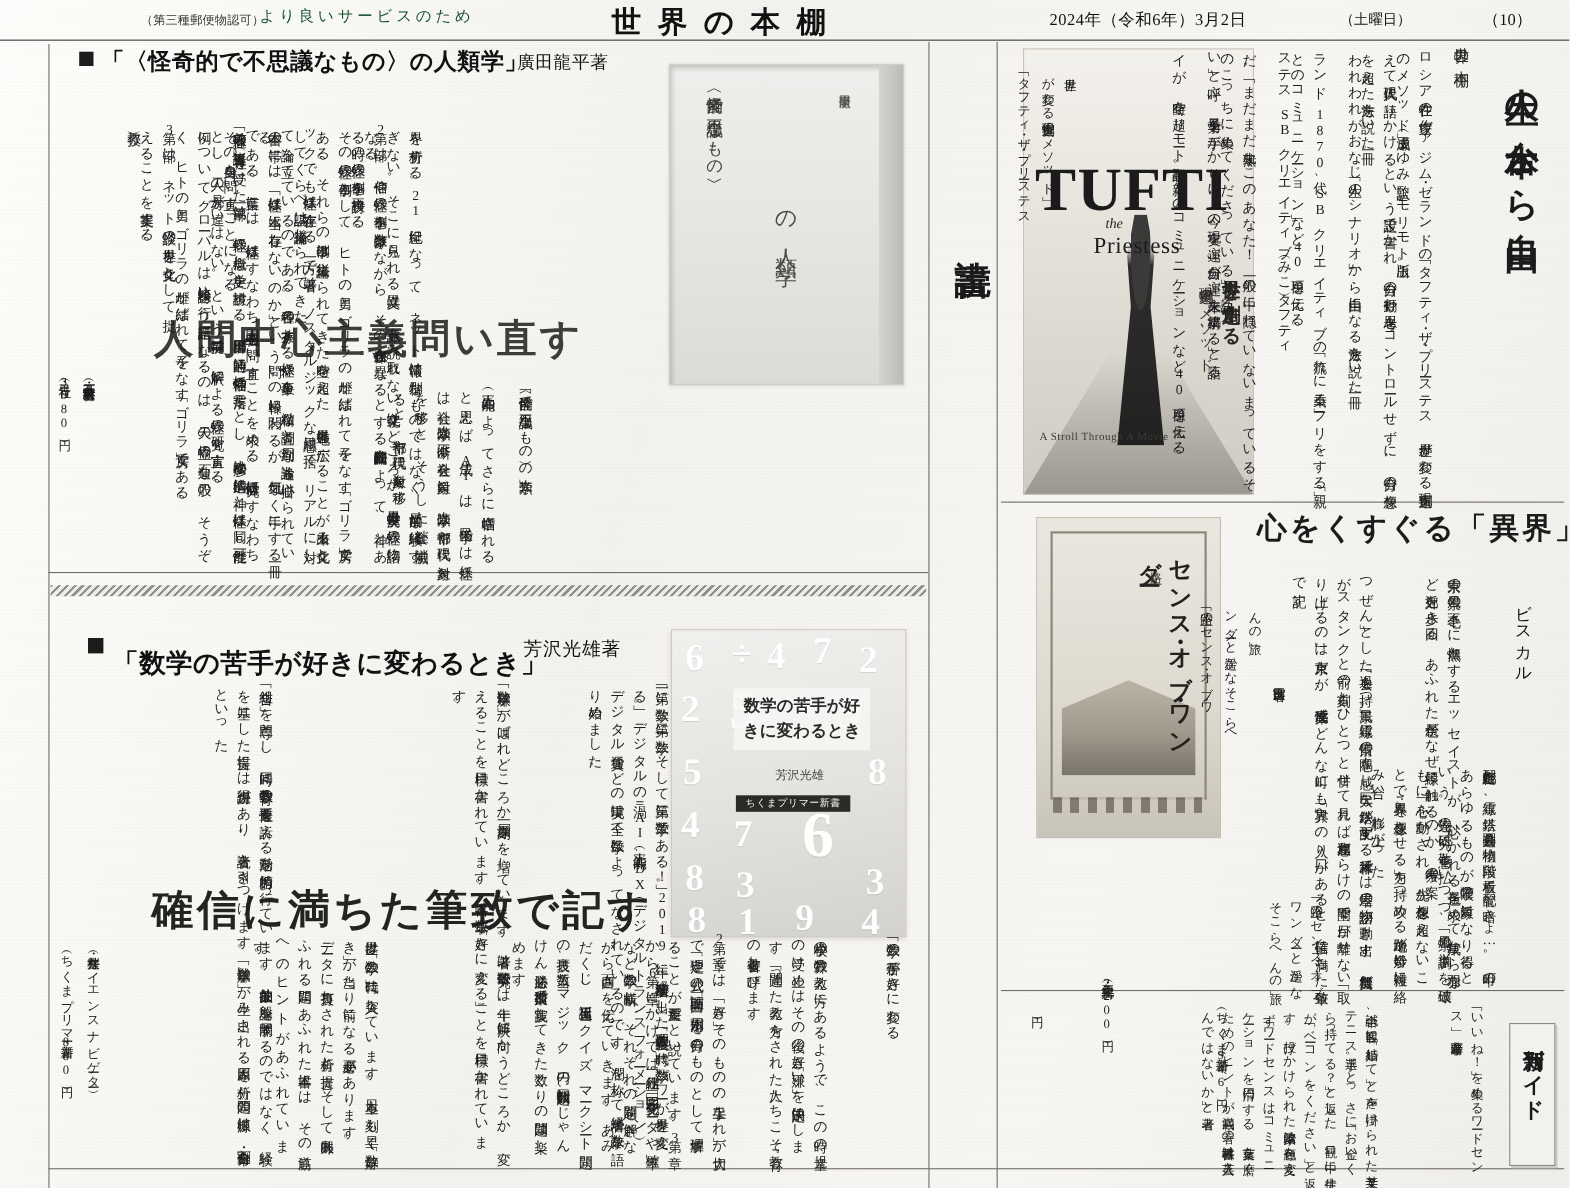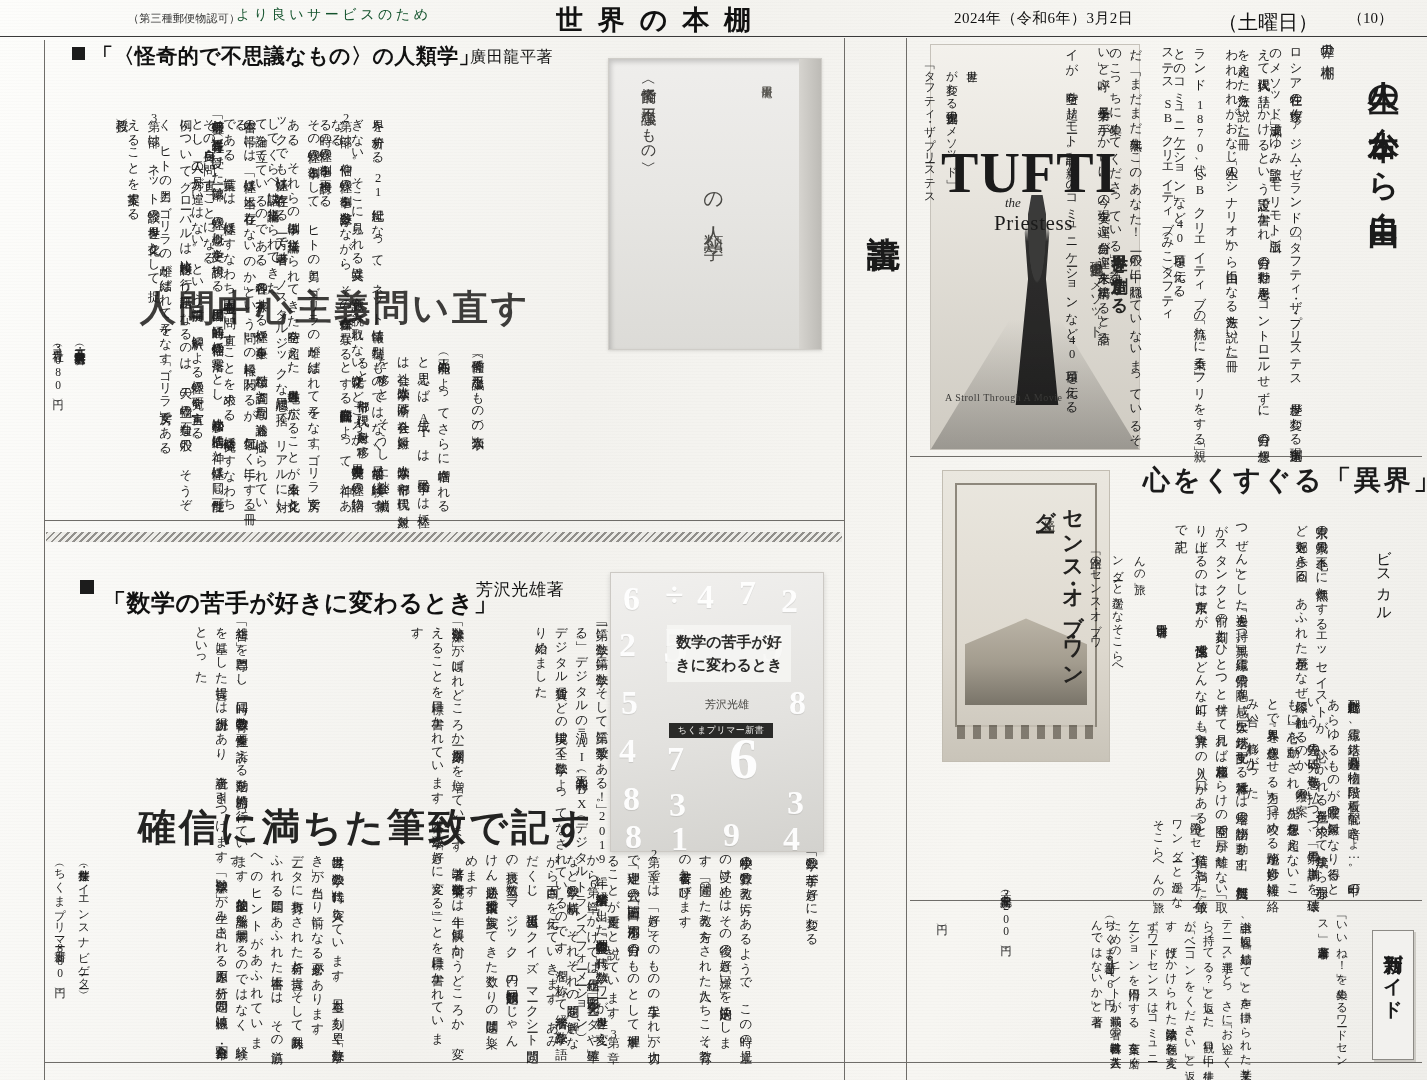--- a/index.html
+++ b/index.html
@@ -65,21 +65,21 @@
   }
   #masthead-date {
     position: absolute;
     left: 954px; top: 9px;
     font-size: 15px;
     letter-spacing: 0.03em;
   }
   #masthead-weekday {
     position: absolute;
     left: 1218px; top: 9px;
-    font-size: 20px;
+    font-size: 13px;
   }
   #masthead-pageno {
     position: absolute;
     left: 1348px; top: 9px;
     font-size: 15px;
   }
 
   
   .vrule {
     position: absolute;

